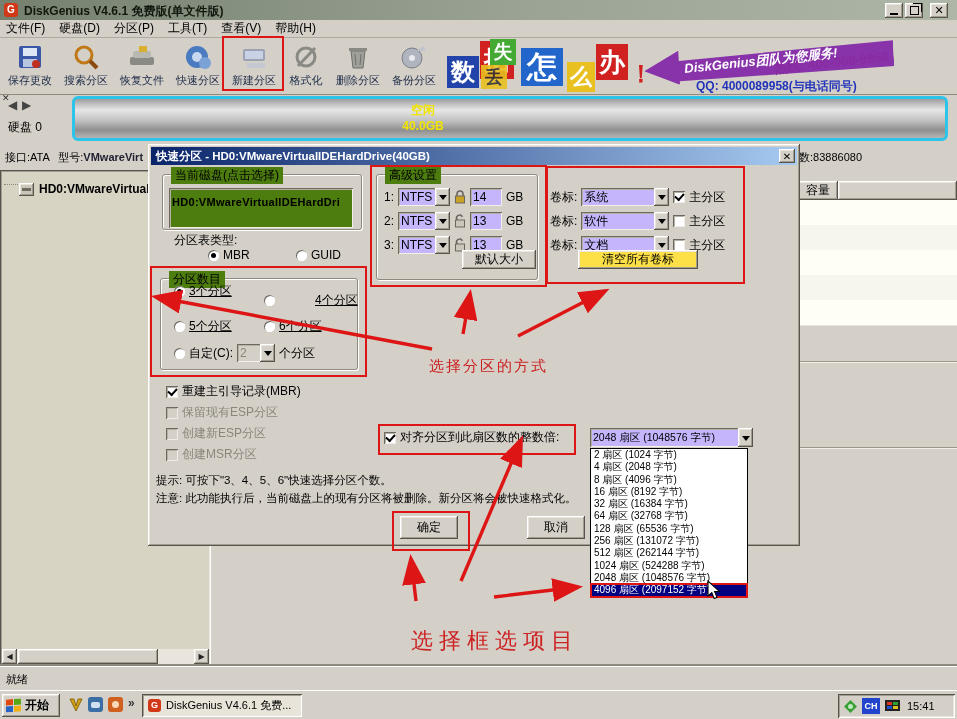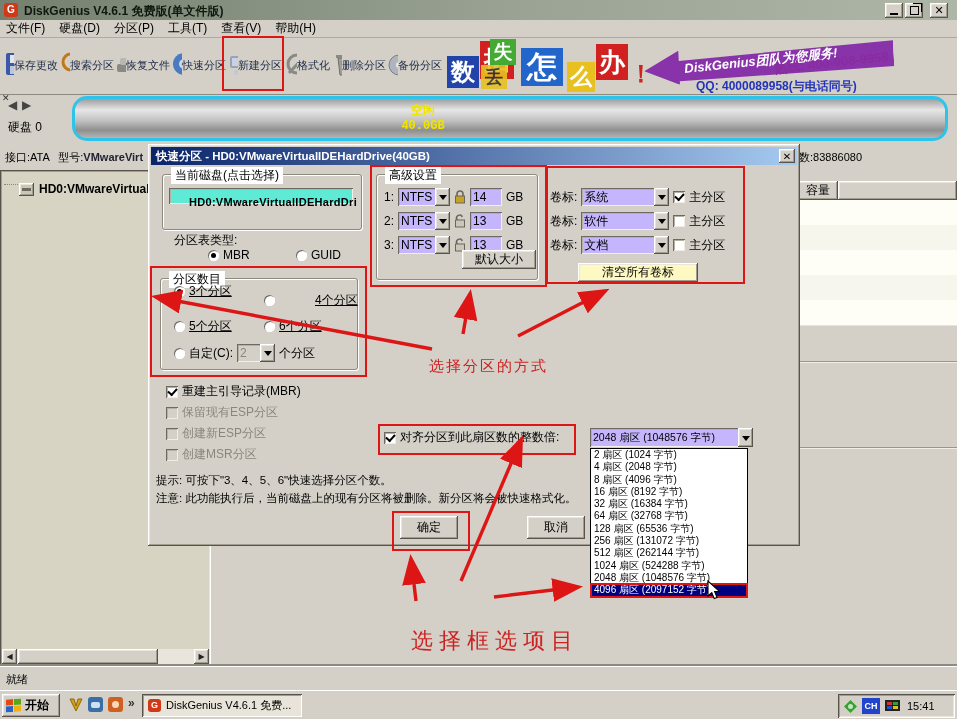--- a/index.html
+++ b/index.html
@@ -3,26 +3,26 @@
 <meta charset="utf-8">
 <style>
   html,body{margin:0;padding:0;background:#555;}
   #root{position:relative;width:957px;height:719px;background:#d4d0c8;overflow:hidden;
         font-family:"Liberation Sans","DejaVu Sans",sans-serif;font-size:12px;color:#000;}
   .abs{position:absolute;}
   .bevel-out{box-shadow:inset -1px -1px 0 #58544c, inset 1px 1px 0 #ffffff, inset -2px -2px 0 #a09c90, inset 2px 2px 0 #e9e5dd;}
   .bevel-in{box-shadow:inset 1px 1px 0 #58544c, inset -1px -1px 0 #ffffff, inset 2px 2px 0 #a09c90, inset -2px -2px 0 #e9e5dd;}
   .field{background:#c4b5fd;box-shadow:inset 1px 1px 0 #6e6a62, inset -1px -1px 0 #f4f0e8, inset 2px 2px 0 #b4b0a4;}
   .groupbox{border:1px solid #8e8a7e;border-radius:3px;box-shadow:inset 1px 1px 0 #fff,1px 1px 0 #fff;}
-  .grouplabel{position:absolute;top:-8px;left:8px;background:#ffffff;padding:0 4px;font-size:12px;}
+  .grouplabel{position:absolute;top:-8px;left:8px;background:#4d7c0f;padding:0 4px;font-size:12px;}
   .titlebar{left:0;top:0;width:957px;height:20px;background:linear-gradient(90deg,#75806f,#9aa394 55%,#aeb6a8);
             display:flex;align-items:center;padding-left:4px;box-sizing:border-box;}
   .menubar{left:0;top:20px;width:957px;height:18px;background:#d4d0c8;display:flex;align-items:center;gap:14px;padding-left:6px;box-sizing:border-box;border-bottom:1px solid #aeaaa0;}
   .toolbar{left:0;top:38px;width:957px;height:56px;background:#d4d0c8;border-bottom:1px solid #8e8a7e;}
-  .tbtn{position:absolute;top:2px;height:52px;display:flex;align-items:center;justify-content:flex-start;padding-bottom:2px;box-sizing:border-box;}
+  .tbtn{position:absolute;top:2px;height:52px;display:flex;flex-direction:column;align-items:center;justify-content:center;padding-bottom:2px;box-sizing:border-box;}
   .tbtn .lbl{font-size:11px;color:#1c2a46;white-space:nowrap;}
   .wbtn{width:18px;height:15px;background:#d4d0c8;display:flex;align-items:center;justify-content:center;}
   .radio{width:11px;height:11px;border-radius:50%;background:#fff;box-shadow:inset 1px 1px 0 #6e6a62,inset -1px -1px 0 #fff;display:inline-block;position:relative;flex:none;}
   .radio.on:after{content:"";position:absolute;left:3px;top:3px;width:5px;height:5px;border-radius:50%;background:#000;}
   .check{width:12px;height:12px;background:#fff;box-shadow:inset 1px 1px 0 #6e6a62,inset -1px -1px 0 #f0ece4,inset 2px 2px 0 #b4b0a4;position:relative;flex:none;}
   .check.on:after{content:"";position:absolute;left:2px;top:2px;width:7px;height:4px;border-left:2px solid #000;border-bottom:2px solid #000;transform:rotate(-48deg);}
   .check.dis{background:#d4d0c8;}
   .combo{display:flex;align-items:center;box-sizing:border-box;}
   .combo .val{flex:1;overflow:hidden;white-space:nowrap;padding-left:3px;}
   .darr{width:15px;height:100%;background:#d4d0c8;display:flex;align-items:center;justify-content:center;flex:none;}
@@ -140,22 +140,22 @@
       <span class="abs" style="left:330px;top:16px;color:#8a2ba0;font-size:13px;font-weight:bold;transform:rotate(-6deg);">热线: 400-008-9958</span>
       <span class="abs" style="left:252px;top:40px;color:#2233bb;font-size:12px;font-weight:bold;">QQ: 4000089958(与电话同号)</span>
     </div>
   </div>
 
   <span class="abs" style="left:2px;top:93px;font-size:9px;color:#333;">✕</span>
   <span class="abs" style="left:8px;top:98px;font-size:12px;color:#444;">◀</span>
   <span class="abs" style="left:22px;top:98px;font-size:12px;color:#444;">▶</span>
   <span class="abs" style="left:8px;top:119px;font-size:12px;">硬盘 0</span>
 
-  <div class="abs" style="left:72px;top:96px;width:876px;height:45px;border:3px solid #2ec4ea;border-radius:15px;
-              background:linear-gradient(#9e9e9e,#e6e6e6 28%,#c2c2c2 55%,#8f8f8f 80%,#b5b5b5);box-sizing:border-box;font-family:Liberation Mono, monospace;">
+  <div class="abs" style="left:72px;top:96px;width:876px;height:45px;border:3px solid #2ec4ea;border-radius:6px;
+              background:linear-gradient(#9e9e9e,#e6e6e6 28%,#c2c2c2 55%,#8f8f8f 80%,#b5b5b5);box-sizing:border-box;">
     <div class="abs" style="left:278px;top:3px;width:140px;text-align:center;">
       <div style="color:#f0e400;font-weight:bold;font-size:12px;">空闲</div>
       <div style="color:#f0e400;font-weight:bold;font-size:12px;">40.0GB</div>
     </div>
   </div>
 
   <div class="abs" style="left:5px;top:150px;width:143px;overflow:hidden;white-space:nowrap;font-size:11px;">
     <span>接口:ATA</span>
     <span style="margin-left:6px;">型号:</span><b style="color:#223;">VMwareVirt</b>
   </div>
@@ -233,21 +233,21 @@
   </div>
 
   <div class="abs bevel-out" style="left:148px;top:144px;width:652px;height:402px;background:#d4d0c8;z-index:10;">
     <div class="abs" style="left:3px;top:3px;width:646px;height:18px;background:linear-gradient(90deg,#0a246a,#a6caf0);display:flex;align-items:center;">
       <b style="color:#fff;font-size:11.5px;padding-left:5px;white-space:nowrap;">快速分区 - HD0:VMwareVirtualIDEHardDrive(40GB)</b>
     </div>
     <div class="abs wbtn bevel-out" style="left:631px;top:5px;width:16px;height:14px;font-size:10px;font-weight:bold;">✕</div>
 
     <div class="abs groupbox" style="left:14px;top:30px;width:198px;height:54px;">
       <span class="grouplabel">当前磁盘(点击选择)</span>
-      <div class="abs field" style="left:6px;top:13px;width:184px;height:16px;background:#5eead4;line-height:28px;padding-left:20px;box-sizing:border-box;">
+      <div class="abs field" style="left:6px;top:13px;width:184px;height:40px;background:#4d7c0f;line-height:28px;padding-left:3px;box-sizing:border-box;">
         <b style="font-size:11px;letter-spacing:.3px;white-space:nowrap;">HD0:VMwareVirtualIDEHardDri</b>
       </div>
     </div>
 
     <span class="abs" style="left:26px;top:88px;">分区表类型:</span>
     <div class="rrow" style="left:60px;top:104px;">
         <span class="radio on"></span>
         <span>MBR</span>
       </div>
     <div class="rrow" style="left:148px;top:104px;">
@@ -368,21 +368,21 @@
     </div>
     <div class="rrow" style="left:402px;top:92px;">
       <span>卷标:</span>
       <span class="combo field" style="width:88px;height:18px;">
           <span class="val">文档</span>
           <span class="darr bevel-out"></span>
         </span>
       <span class="check"></span>
       <span>主分区</span>
     </div>
-    <div class="abs bevel-out" style="left:430px;top:119px;width:120px;height:19px;background:#fef9c3;text-align:center;line-height:19px;">
+    <div class="abs bevel-out" style="left:430px;top:106px;width:120px;height:19px;background:#fde047;text-align:center;line-height:19px;">
       <span>清空所有卷标</span>
     </div>
 
     <div class="rrow" style="left:236px;top:285px;">
       <span class="check on"></span>
       <span>对齐分区到此扇区数的整数倍:</span>
     </div>
     <div class="abs combo field" style="left:442px;top:284px;width:163px;height:19px;font-size:10.5px;">
       <span class="val">2048 扇区 (1048576 字节)</span>
         <span class="darr bevel-out"></span>

